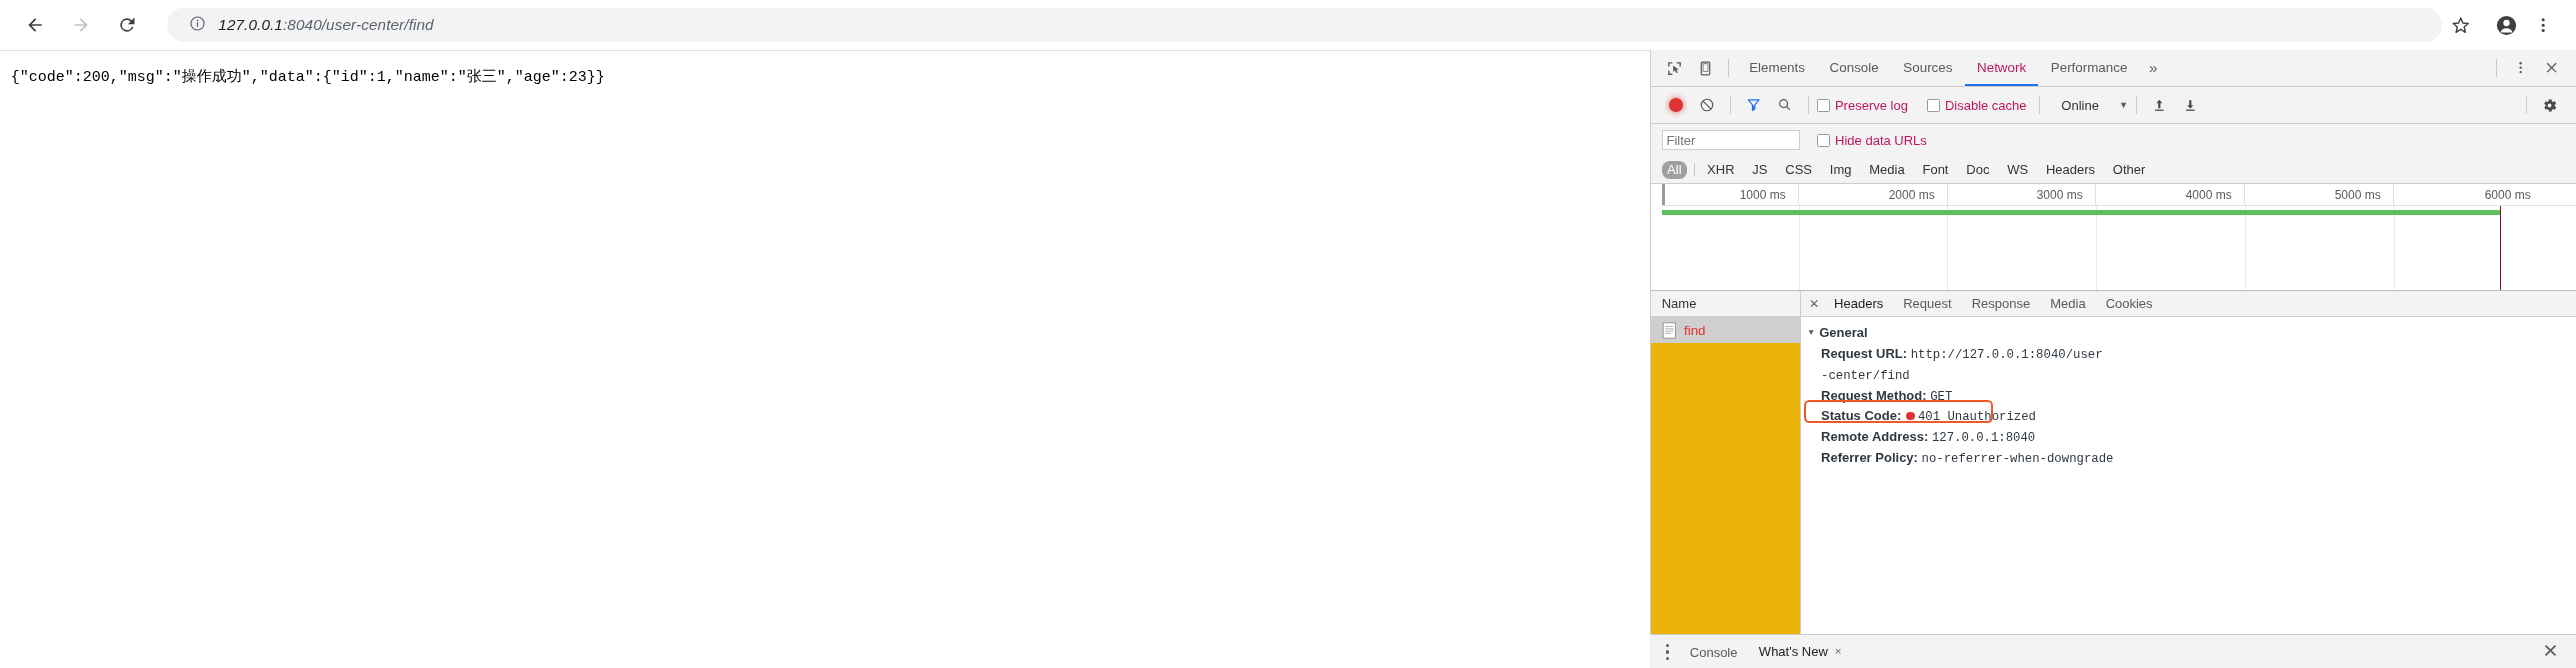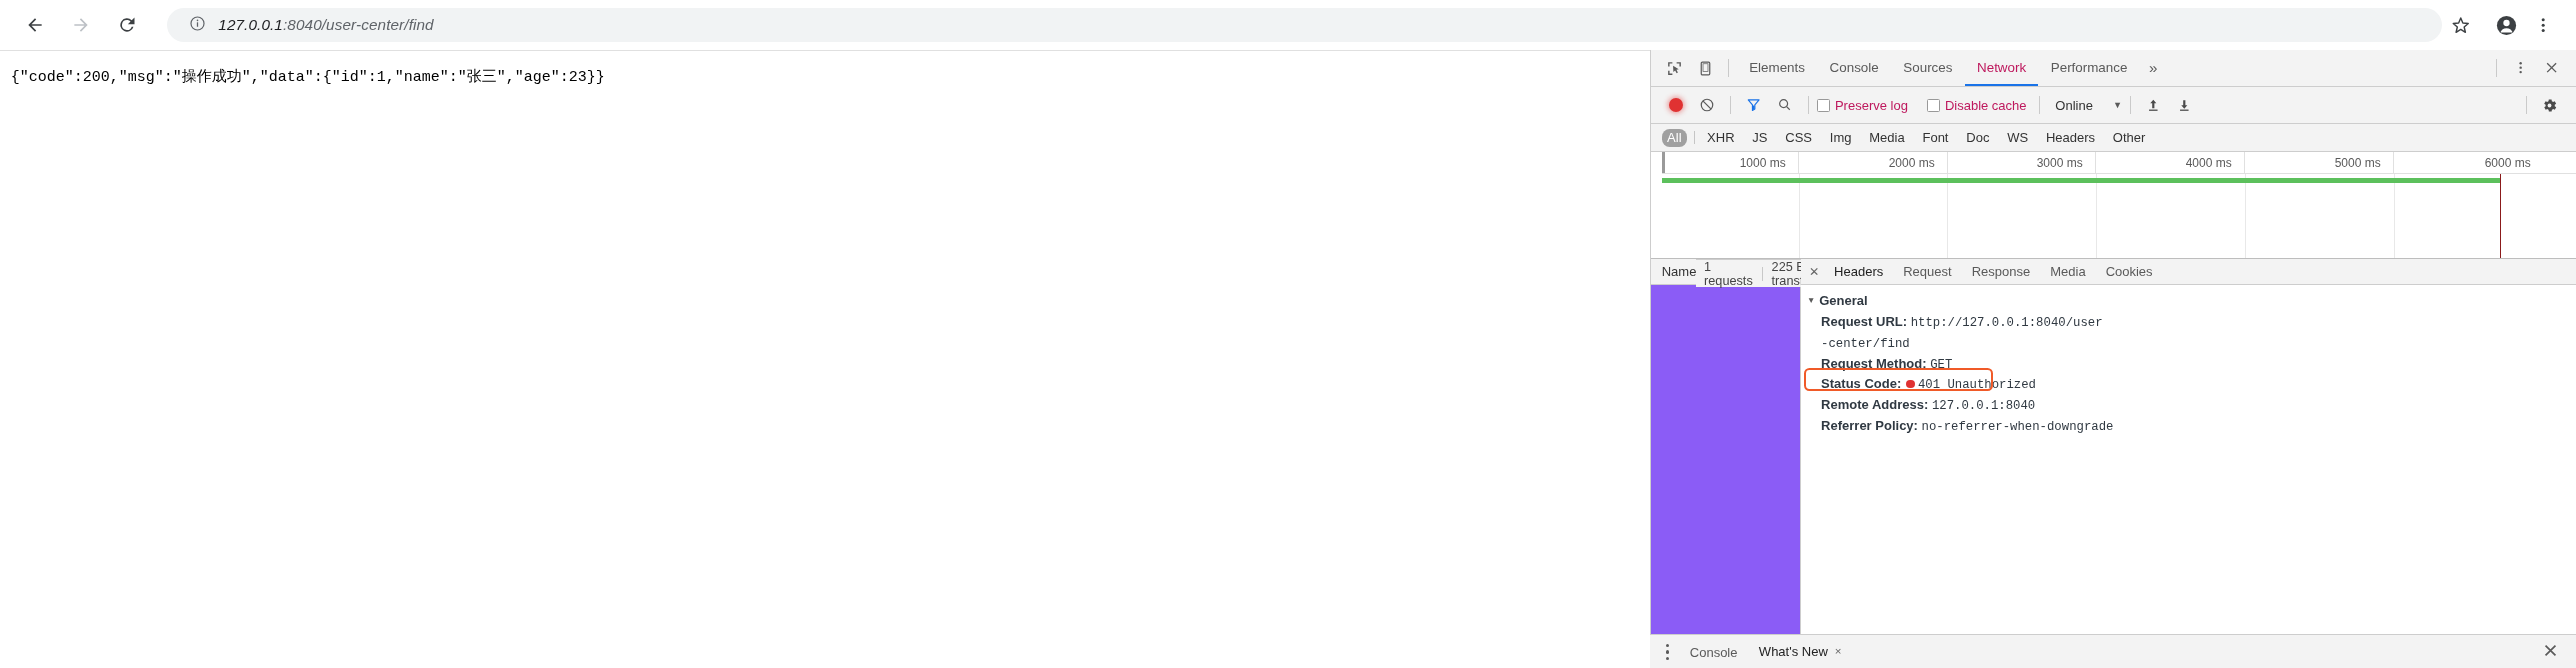--- a/index.html
+++ b/index.html
@@ -94,21 +94,21 @@
   .rec-dot {
     width:14px; height:14px; border-radius:50%; background:#e03232;
     box-shadow:0 0 5.4px 1.5px rgba(224,50,50,0.45);
   }
   .cb-wrap { display:flex; align-items:center; cursor:pointer; margin-right:4.6px; }
   .cb-box {
     width:13px; height:13px; border:1.2px solid #999; border-radius:1.5px;
     background:#fff; margin-right:5.4px; flex:0 0 auto;
   }
   .cb-label { font-size:13px; color:#be185d; white-space:nowrap; }
-  .sel-wrap { display:flex; align-items:center; margin-left:8px; cursor:pointer; }
+  .sel-wrap { display:flex; align-items:center; margin-left:14px; cursor:pointer; }
   .sel-val { font-size:13px; color:#333; }
   .sel-caret { margin-left:20px; font-size:9.2px; color:#5a5a5a; }
 
   
   .filter-row {
     height:32px; flex:0 0 32px; background:#f3f3f3;
     display:flex; align-items:center; padding-left:10.7px;
   }
   .filter-input {
     width:138px; height:20px; border:0.8px solid #d0d0d0; background:#fff;
@@ -154,22 +154,22 @@
   }
   .ov-redline { position:absolute; top:0; width:1.5px; height:84px; background:#8b1a1a; }
   .ov-leftgrip {
     position:absolute; left:10.7px; top:0; width:3.8px; height:21.5px;
     background:#9a9a9a;
   }
 
   
   .split { flex:1 1 auto; display:flex; min-height:0; }
   .left-pane {
-    width:150px; flex:0 0 150px; display:flex; flex-direction:row;
-    border-right:0.8px solid #cdcdcd; background:#8b5cf6;
+    width:150px; flex:0 0 150px; display:flex; flex-direction:column;
+    border-right:0.8px solid #cdcdcd; background:#eab308;
   }
   .lp-header {
     height:26px; flex:0 0 26px; background:#f3f3f3;
     border-bottom:0.8px solid #cdcdcd;
     display:flex; align-items:center; padding-left:10.7px;
     font-size:13px; color:#333;
   }
   .lp-list { flex:1 1 auto; overflow:hidden; }
   .req-row {
     height:26px; display:flex; align-items:center; padding-left:10.7px;
@@ -399,20 +399,27 @@
         <div class="dt-sep"></div>
         <div class="dt-iconbtn" style="margin-right:10.7px">
           <svg width="17" height="17" viewBox="0 0 24 24">
             <path d="M19.4 13a7.6 7.6 0 0 0 0-2l2-1.5-2-3.4-2.4.9a7.6 7.6 0 0 0-1.7-1l-.4-2.5h-3.9l-.4 2.5a7.6 7.6 0 0 0-1.7 1l-2.4-.9-2 3.4L6.6 11a7.6 7.6 0 0 0 0 2l-2 1.5 2 3.4 2.4-.9a7.6 7.6 0 0 0 1.7 1l.4 2.5h3.9l.4-2.5a7.6 7.6 0 0 0 1.7-1l2.4.9 2-3.4z" fill="#4a4a4a"></path>
             <circle cx="12" cy="12" r="2.7" fill="#f3f3f3"></circle>
           </svg>
         </div>
       </div>
     </div>
 
+    <div class="filter-row">
+      <input class="filter-input" type="text" placeholder="Filter" style="">
+      <div class="cb-wrap">
+        <span class="cb-box"></span>
+        <span class="cb-label">Hide data URLs</span>
+      </div>
+    </div>
 
     <div class="type-row">
       <span class="type-chip active">All</span>
       <span class="type-div"></span>
       <span class="type-chip">XHR</span>
       <span class="type-chip">JS</span>
       <span class="type-chip">CSS</span>
       <span class="type-chip">Img</span>
       <span class="type-chip">Media</span>
       <span class="type-chip">Font</span>

